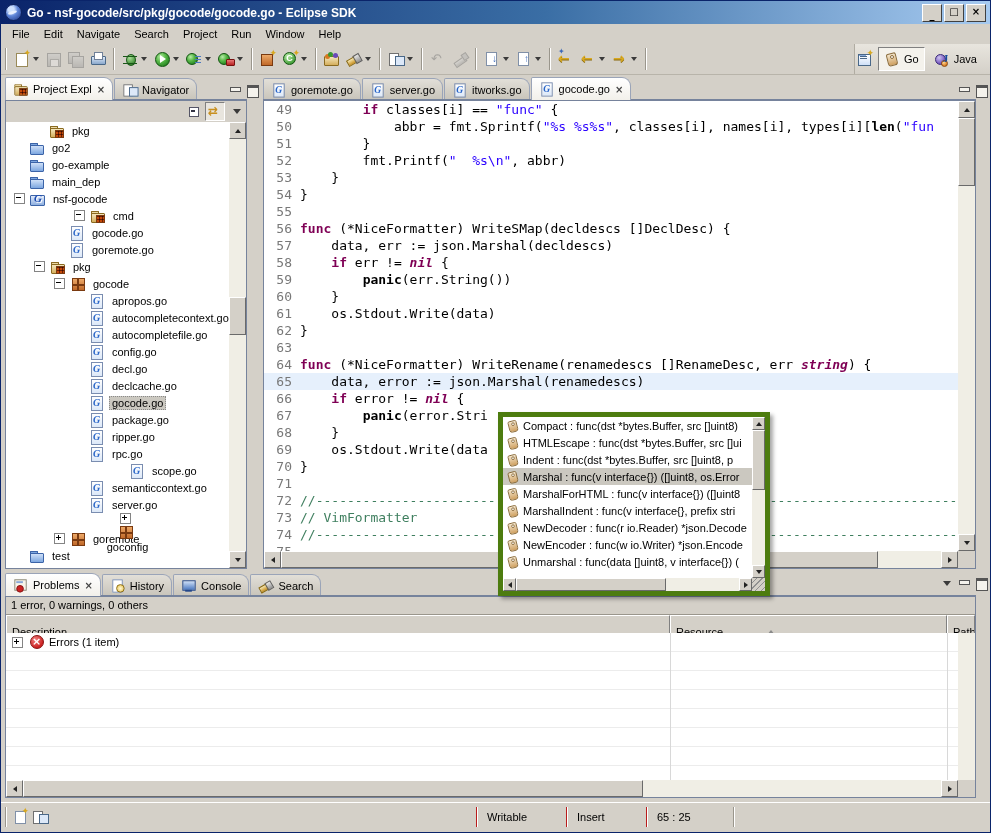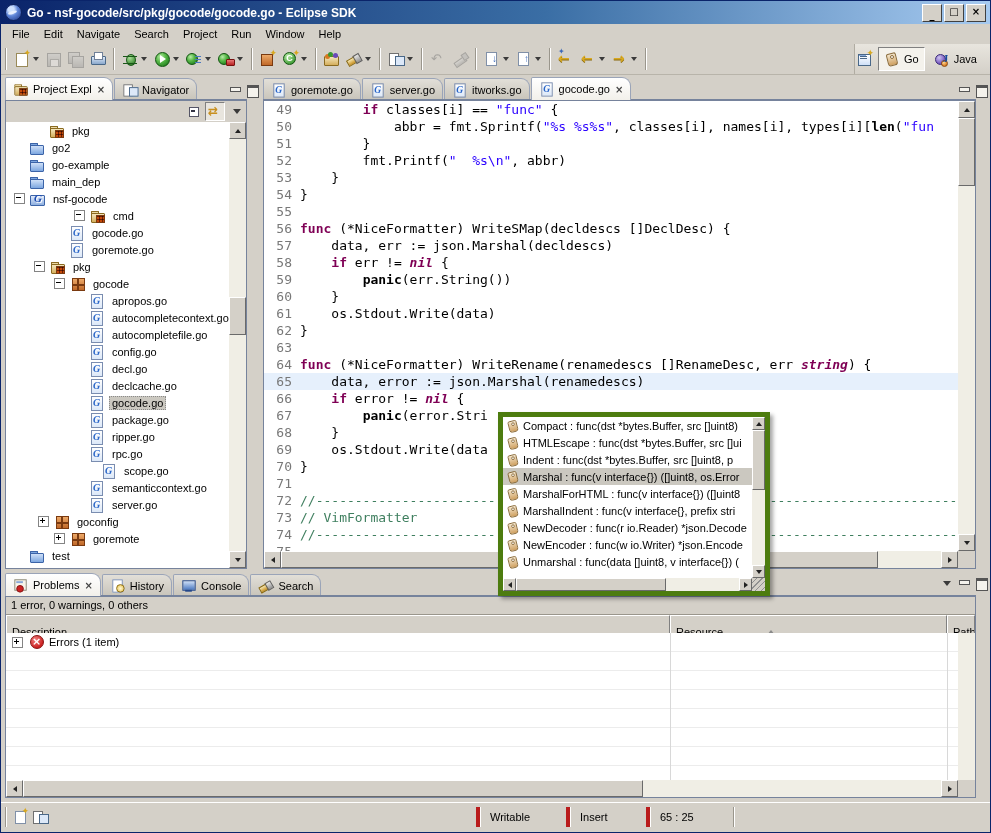--- a/index.html
+++ b/index.html
@@ -248,21 +248,21 @@
   .pcolline{position:absolute;top:0;bottom:0;width:1px;background:#d8d8d8;}
   #p-hscroll{left:0;right:17px;bottom:0;height:17px;}
   #p-vtrack{position:absolute;right:0;top:36px;bottom:17px;width:17px;background:#f0eee5;}
   #p-corner{position:absolute;right:0;bottom:0;width:17px;height:17px;background:#d4d0c8;}
   
   #statusbar{position:absolute;left:0;right:0;top:801px;height:27px;display:flex;align-items:center;
     border-top:1px solid #fff;}
   .ssep{width:0;height:20px;border-left:1px solid #9a968c;border-right:1px solid #fff;margin:0 4px;flex:none;}
   #sb-spacer{flex:1;}
   .sfield{width:90px;height:20px;line-height:20px;padding-left:10px;box-sizing:border-box;
-    border-left:4px solid #b91c1c;box-shadow:inset 1px 0 0 #fff;white-space:nowrap;}
+    border-left:1px solid #b91c1c;box-shadow:inset 1px 0 0 #fff;white-space:nowrap;}
   #sb-tail{width:256px;height:20px;border-left:1px solid #9a968c;box-shadow:inset 1px 0 0 #fff;}
 </style>
 </head>
 <body>
 
 <div id="window">
 
   <div id="titlebar">
     <span class="eclipse-orb"></span>
     <span id="title-text">Go - nsf-gocode/src/pkg/gocode/gocode.go - Eclipse SDK</span>
@@ -602,42 +602,42 @@
             </span>
             <span class="tlabel">ripper.go</span>
           </div>
           <div class="trow" style="padding-left: 68px;">
             <span class="exp-sp"></span>
             <span class="ic ic-gofile">
               <i></i>
             </span>
             <span class="tlabel">rpc.go</span>
           </div>
-          <div class="trow" style="padding-left: 80px;">
+          <div class="trow" style="padding-left: 108px;">
             <span class="exp-sp"></span>
             <span class="ic ic-gofile">
               <i></i>
             </span>
             <span class="tlabel">scope.go</span>
           </div>
           <div class="trow" style="padding-left: 68px;">
             <span class="exp-sp"></span>
             <span class="ic ic-gofile">
               <i></i>
             </span>
             <span class="tlabel">semanticcontext.go</span>
           </div>
           <div class="trow" style="padding-left: 68px;">
             <span class="exp-sp"></span>
             <span class="ic ic-gofile">
               <i></i>
             </span>
             <span class="tlabel">server.go</span>
           </div>
-          <div class="trow" style="padding-left: 32px;">
+          <div class="trow" style="padding-left: 20px; flex-direction: column;">
             <span class="exp plus"></span>
             <span class="ic ic-package">
               <i></i>
             </span>
             <span class="tlabel">goconfig</span>
           </div>
           <div class="trow" style="padding-left: 48px;">
             <span class="exp plus"></span>
             <span class="ic ic-package">
               <i></i>

